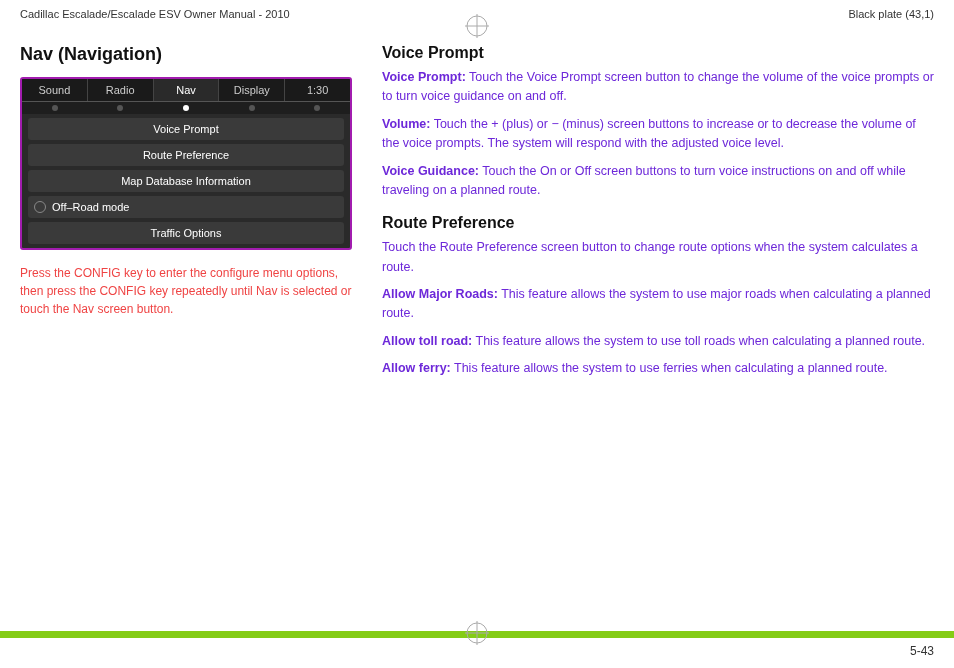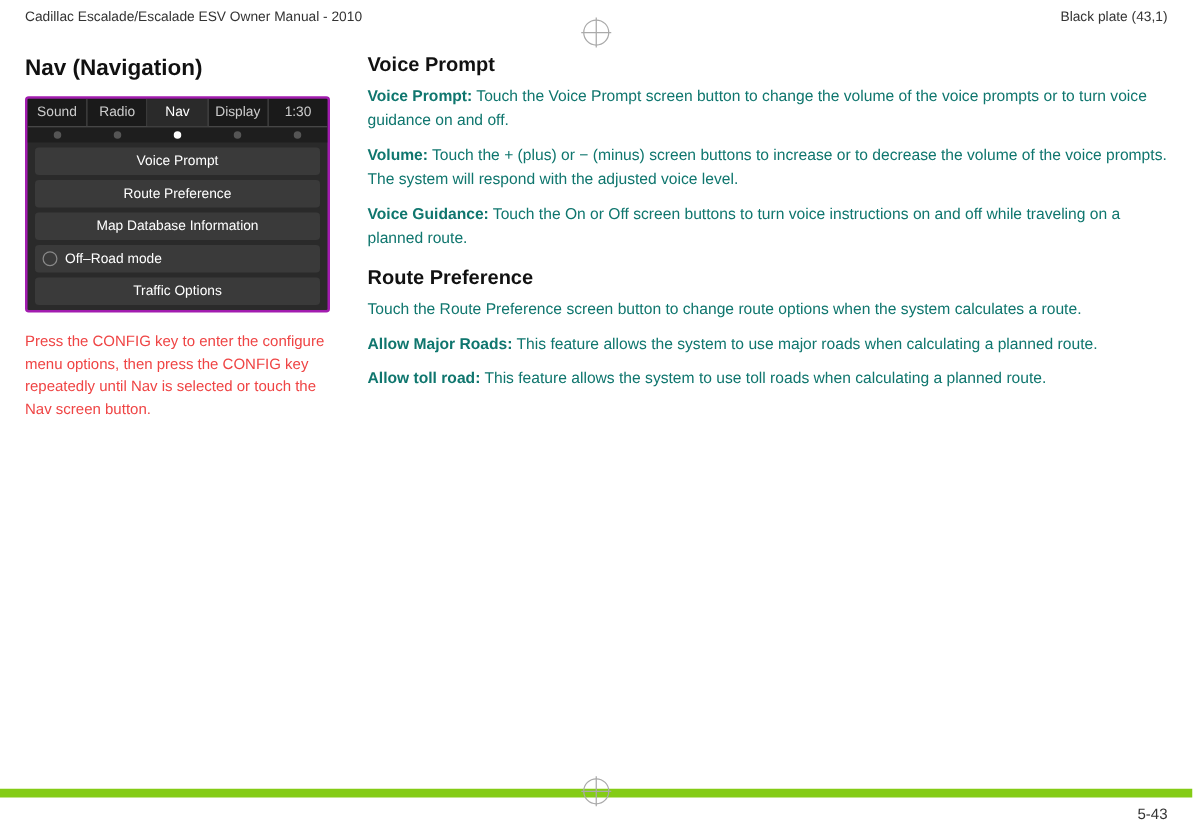--- a/index.html
+++ b/index.html
@@ -33,21 +33,21 @@
 
     
     .main-content {
       display: flex;
       padding: 20px 20px 10px 20px;
       gap: 30px;
     }
 
     
     .left-col {
-      width: 244px;
+      width: 332px;
       flex-shrink: 0;
     }
     .section-title {
       font-size: 18px;
       font-weight: bold;
       margin-bottom: 12px;
     }
 
     
     .nav-ui {
@@ -151,21 +151,21 @@
       font-size: 16px;
       font-weight: bold;
       margin-bottom: 6px;
       margin-top: 0;
     }
     .section-heading.secondary {
       margin-top: 14px;
     }
     .body-text {
       font-size: 12.5px;
-      color: #0f766e;
+      color: #6d28d9;
       line-height: 1.55;
       margin-bottom: 8px;
     }
     .body-text strong {
       font-weight: bold;
     }
 
     
     .page-footer {
       position: absolute;
@@ -270,20 +270,23 @@
     <h2 class="section-heading secondary">Route Preference</h2>
     <p class="body-text">
       Touch the Route Preference screen button to change route options when the system calculates a route.
     </p>
     <p class="body-text">
       <strong>Allow Major Roads:</strong> This feature allows the system to use major roads when calculating a planned route.
     </p>
     <p class="body-text">
       <strong>Allow toll road:</strong> This feature allows the system to use toll roads when calculating a planned route.
     </p>
+    <p class="body-text">
+      <strong>Allow ferry:</strong> This feature allows the system to use ferries when calculating a planned route.
+    </p>
 
   </div>
 </div>
 
 <div class="page-footer">
   <span class="page-number">5-43</span>
 </div>
 
 <div class="crosshair-bottom">
   <svg width="28" height="28" viewBox="0 0 28 28">

